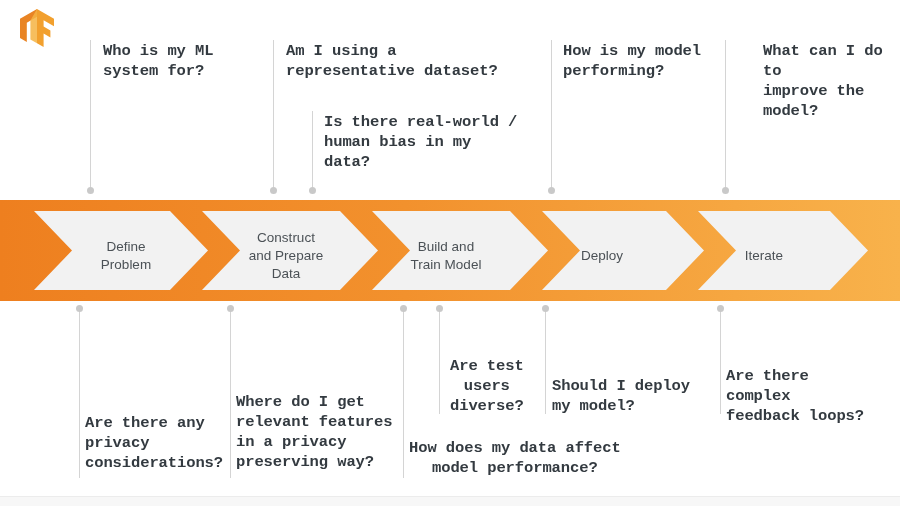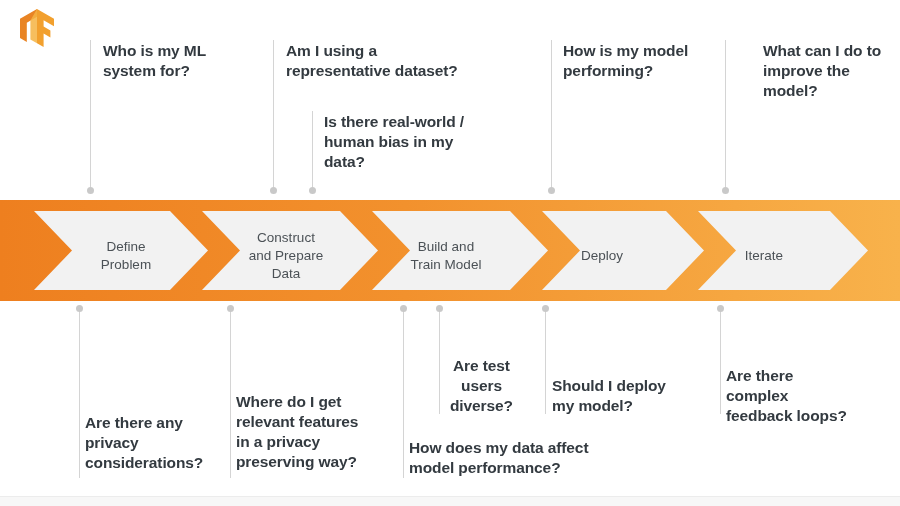--- a/index.html
+++ b/index.html
@@ -61,20 +61,21 @@
 
   
   .callout {
     position: absolute;
     color: #333a40;
     font-size: 15.5px;
     font-weight: bold;
     line-height: 1.3;
     letter-spacing: -0.1px;
     white-space: pre-line;
+    font-family: Liberation Mono, monospace;
   }
 </style>
 </head>
 <body>
 
 <div id="stage">
 
   <div id="tf-logo">
     <svg viewBox="0 0 38 40" width="38" height="40">
       <polygon points="19,1 36,10.8 36,18.3 25.6,12.3 25.6,18.6 32.4,22.6 32.4,29.6 25.6,25.6 25.6,39 19,35.2" fill="#f2a02e"></polygon>
@@ -140,21 +141,21 @@
 privacy
 considerations?</div>
       <div class="connector" style="left: 230px; top: 306px; height: 172px;"></div>
       <div class="dot" style="left: 227px; top: 305px;"></div>
       <div class="callout" style="left: 236px; top: 392px;">Where do I get
 relevant features
 in a privacy
 preserving way?</div>
       <div class="connector" style="left: 403px; top: 306px; height: 172px;"></div>
       <div class="dot" style="left: 400px; top: 305px;"></div>
-      <div class="callout" style="left: 409px; top: 438px;">How does my data affect
+      <div class="callout" style="left: 409px; top: 438px; text-align: center;">How does my data affect
 model performance?</div>
       <div class="connector" style="left: 439px; top: 306px; height: 108px;"></div>
       <div class="dot" style="left: 436px; top: 305px;"></div>
       <div class="callout" style="left: 450px; top: 356px; text-align: center;">Are test
 users
 diverse?</div>
       <div class="connector" style="left: 545px; top: 306px; height: 108px;"></div>
       <div class="dot" style="left: 542px; top: 305px;"></div>
       <div class="callout" style="left: 552px; top: 376px;">Should I deploy
 my model?</div>

